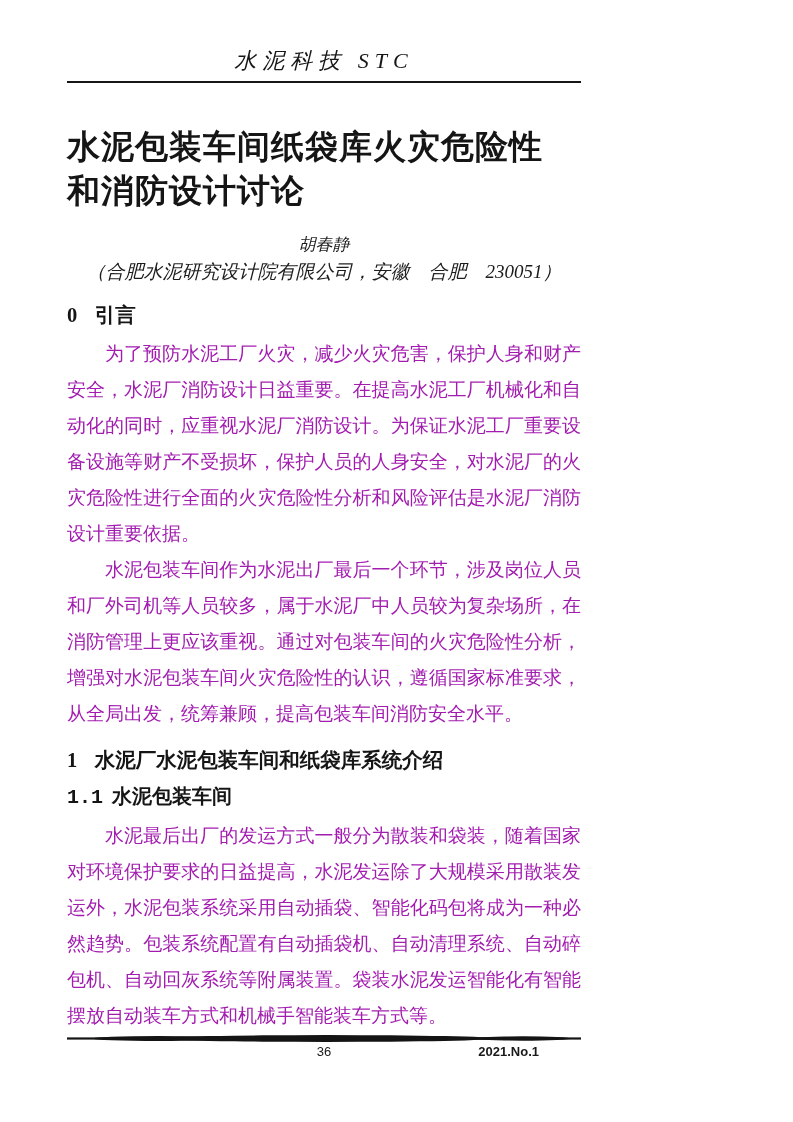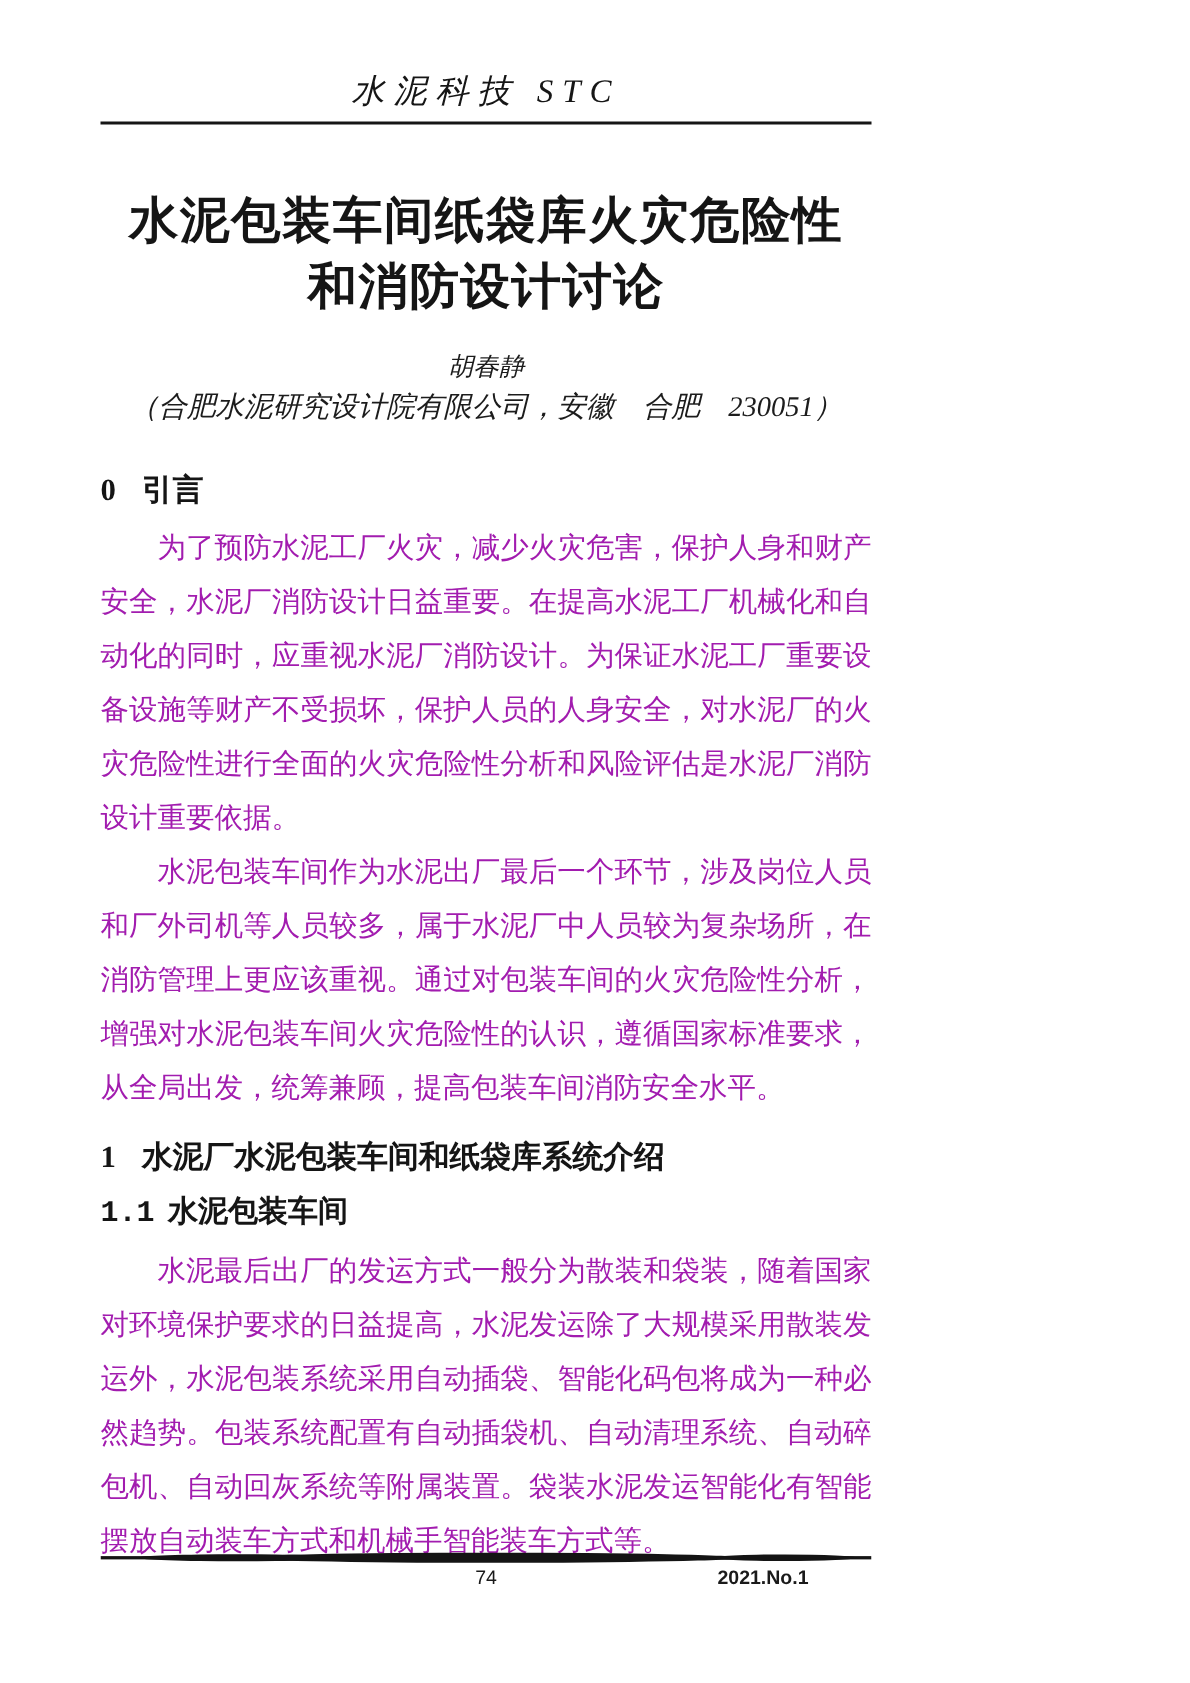--- a/index.html
+++ b/index.html
@@ -32,21 +32,21 @@
   }
   .header-rule {
     margin-top: 5px;
     border: none;
     border-top: 2.5px solid #161616;
     height: 0;
   }
   
   .article-title {
     margin: 42px 0 0 0;
-    text-align: center;
+    text-align: left;
     font-family: "Liberation Sans", "DejaVu Sans", sans-serif;
     font-weight: 700;
     font-size: 33px;
     line-height: 44px;
     letter-spacing: 1px;
     color: #151515;
   }
   .article-title span { display: block; }
   .author {
     margin-top: 20px;
@@ -66,21 +66,21 @@
   h2.sec, h3.subsec {
     font-family: "Liberation Sans", "DejaVu Sans", sans-serif;
     font-weight: 700;
     color: #151515;
     margin: 0;
   }
   h2.sec { font-size: 20.5px; line-height: 27px; }
   h3.subsec { font-size: 20px; line-height: 26px; }
   h2.sec .num { margin-right: 0.85em; font-family: "Liberation Serif", "DejaVu Serif", serif; }
   h3.subsec .num { margin-right: 0.45em; font-family: Liberation Mono, monospace; }
-  #sec0-heading { margin-top: 28px; }
+  #sec0-heading { margin-top: 16px; }
   #sec1-heading { margin-top: 14px; }
   #sec1-1-heading { margin-top: 9px; }
   
   .para {
     margin: 0;
     font-size: 19px;
     line-height: 36px;
     text-align: justify;
     text-indent: 2em;
     color: #a21caf;
@@ -163,17 +163,17 @@
   <footer class="footer">
     <svg class="footer-rule-svg" viewBox="0 0 663 9" preserveAspectRatio="none" aria-hidden="true">
       <g fill="#141414">
         <rect x="0" y="3.4" width="663" height="2.2"></rect>
         <ellipse cx="335" cy="4.5" rx="215" ry="3.4"></ellipse>
         <ellipse cx="118" cy="4.5" rx="85" ry="2.4"></ellipse>
         <ellipse cx="588" cy="4.5" rx="62" ry="2.2"></ellipse>
       </g>
     </svg>
     <div class="footer-row">
-      <span class="page-number">74</span>
+      <span class="page-number">36</span>
       <span class="issue-label">2021.No.1</span>
     </div>
   </footer>
 </div>
 
 </body></html>

